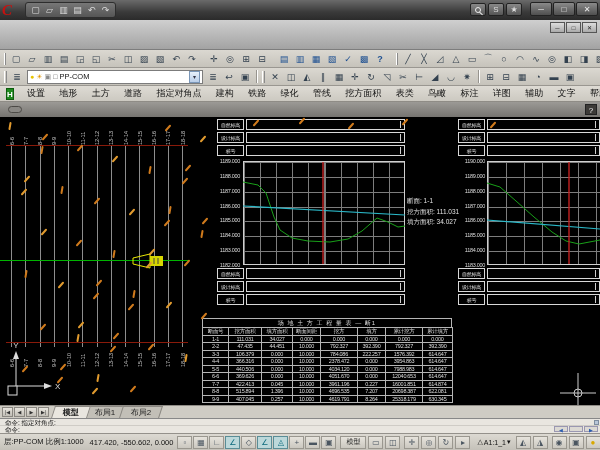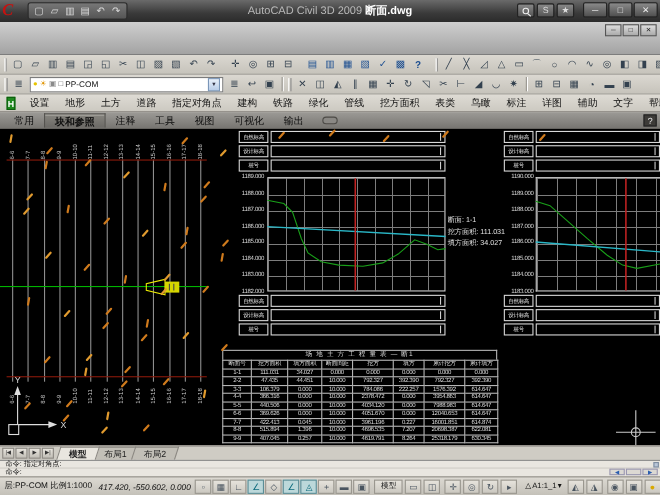--- a/index.html
+++ b/index.html
@@ -116,21 +116,21 @@
     font-size:6.5px;color:#111;}
   .cmdrow{height:7px;line-height:7px;padding-left:5px;border-bottom:1px solid #cfccc6;position:relative;}
   .cmd-scroll{position:absolute;right:2px;top:0;display:flex;gap:1px;align-items:center;}
   .cmd-scroll span{width:14px;height:6px;font-size:5px;line-height:6px;text-align:center;color:#2a5db0;background:#dcd9d3;border:1px solid #9a97b1;}
   .cmd-grip{position:absolute;right:1px;top:1px;width:5px;height:5px;background:#b9c6d8;border:1px solid #7f8da0;}
 
   
   .statusbar{position:absolute;left:0;top:433px;width:600px;height:17px;background:linear-gradient(#dcd9d2,#c4c1b9);
     border-top:1px solid #94918b;display:flex;align-items:center;font-size:7.5px;color:#111;padding-left:4px;gap:2px;}
   .st-text{white-space:nowrap;}
-  .st-coords{white-space:nowrap;margin-left:4px;font-style:italic;}
+  .st-coords{white-space:nowrap;margin-left:4px;}
   .stbtn{width:15px;height:13px;border:1px solid #9a978f;background:linear-gradient(#e6e3dc,#cbc8c0);
     display:flex;align-items:center;justify-content:center;font-size:8px;color:#4a5560;flex:0 0 auto;}
   .stbtn.on{background:#bcd8da;border-color:#5a8d96;color:#0d6b7d;}
   .st-model{width:26px;font-size:7px;color:#222;}
   .st-scale{display:flex;align-items:center;gap:1px;border:1px solid transparent;padding:0 2px;font-size:7px;white-space:nowrap;}
 </style>
 </head>
 <body>
 
 <div class="app">
@@ -139,23 +139,20 @@
     <div class="acad-logo">C</div>
     <div class="qat">
 
     <span class="qbtn">▢</span>
         <span class="qbtn">▱</span>
         <span class="qbtn">▥</span>
         <span class="qbtn">▤</span>
         <span class="qbtn">↶</span>
         <span class="qbtn">↷</span>
       </div>
-    <div class="titletext">
-      <span>AutoCAD Civil 3D 2009</span> <b>断面.dwg</b>
-    </div>
     <div class="infocenter">
       <span class="ic-btn">
           <span class="mag"></span>
         </span>
       <span class="ic-btn">S</span>
       <span class="ic-btn">★</span>
     </div>
     <div class="wbtns">
       <span class="wbtn">─</span>
       <span class="wbtn">□</span>
@@ -292,30 +289,20 @@
         <span class="hy-item">鸟瞰</span>
         <span class="hy-item">标注</span>
         <span class="hy-item">详图</span>
         <span class="hy-item">辅助</span>
         <span class="hy-item">文字</span>
         <span class="hy-item">帮助</span>
       </span>
   </div>
 
   <div class="ribbontabs">
-    <span style="display:flex;align-items:center;padding-left:4px;">
-
-    <span class="rtab">常用</span>
-        <span class="rtab active">块和参照</span>
-        <span class="rtab">注释</span>
-        <span class="rtab">工具</span>
-        <span class="rtab">视图</span>
-        <span class="rtab">可视化</span>
-        <span class="rtab">输出</span>
-      </span>
     <span class="ribbon-pill"></span>
     <span class="rhelp">?</span>
   </div>
 
   <div class="canvas">
 
     <div class="secwrap">
 
         <div class="sec-col">
           <span class="sec-lbl">6-6</span>

